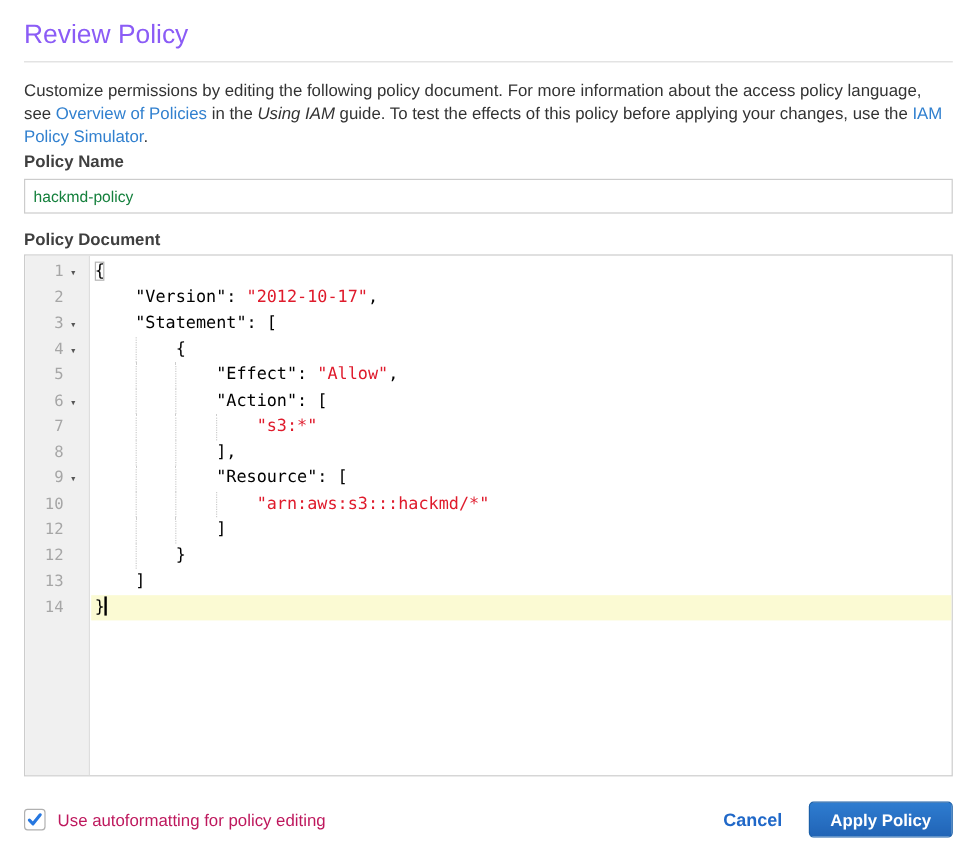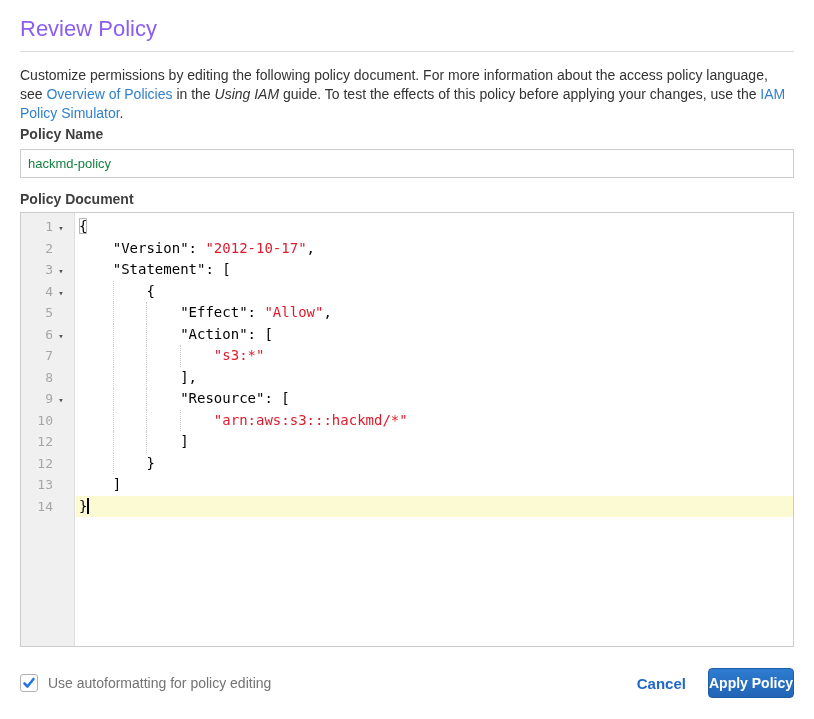--- a/index.html
+++ b/index.html
@@ -140,21 +140,21 @@
     border: 1px solid #b0b0b0;
     border-radius: 3px;
     background: #fff;
     display: inline-flex;
     align-items: center;
     justify-content: center;
   }
   .autoformat-label {
     margin-left: 10px;
     font-size: 14px;
-    color: #737373;
+    color: #be185d;
   }
   .actions { display: flex; align-items: center; }
   .cancel-link {
     font-size: 15px;
     font-weight: bold;
     color: #2068c8;
     text-decoration: none;
     margin-right: 22px;
   }
   .btn {
@@ -169,21 +169,21 @@
     background: linear-gradient(#fdfdfd, #e7e7e7);
     border: 1px solid #b8b8b8;
     color: #444;
     padding: 0 15px;
     margin-right: 8px;
   }
   .btn-primary {
     background: linear-gradient(#2e7cd0, #2164b6);
     border: 1px solid #1a5fa8;
     color: #fff;
-    padding: 0 0;
+    padding: 0 17px;
   }
 </style>
 </head>
 <body>
 
 <div class="page">
 
   <h1 class="page-title">Review Policy</h1>
   <hr class="title-rule">
 

